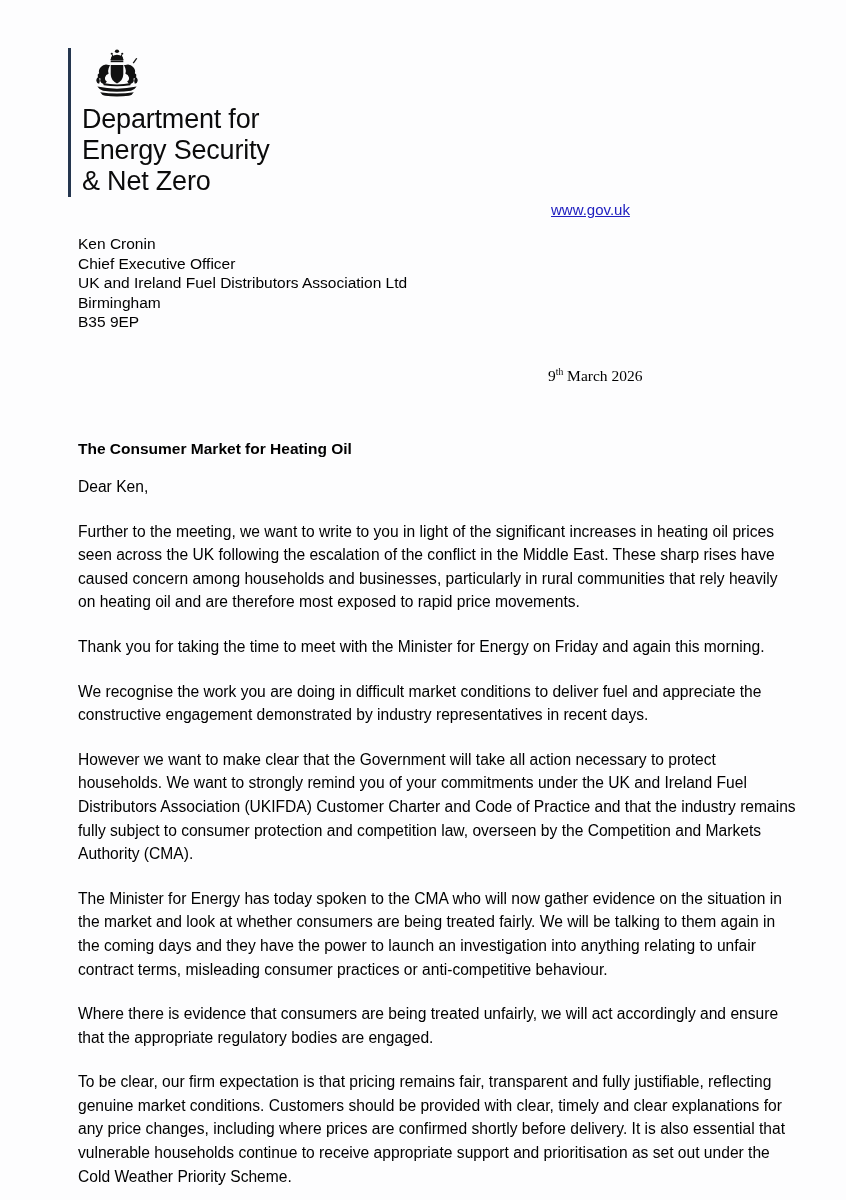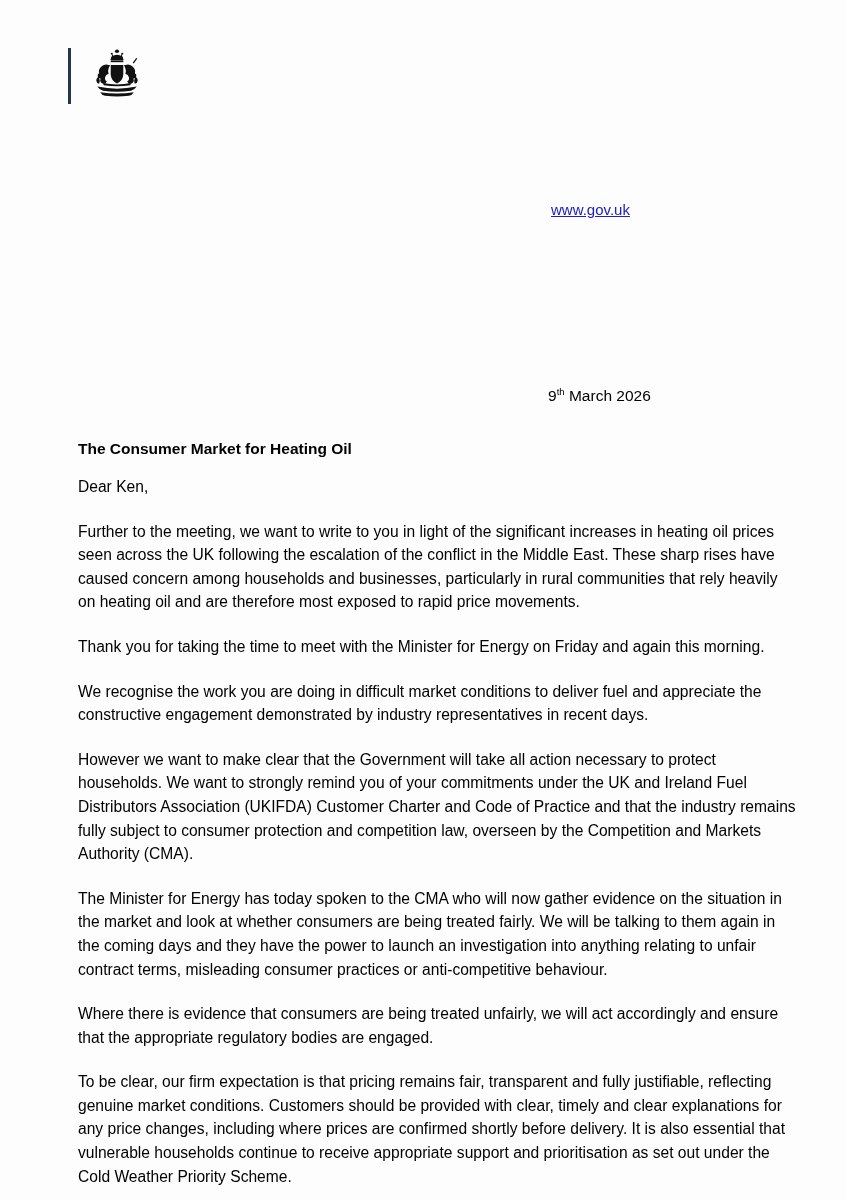--- a/index.html
+++ b/index.html
@@ -89,23 +89,24 @@
     top: 234px;
     font-size: 15.5px;
     line-height: 19.6px;
     white-space: pre-line;
   }
 
   
   .date {
     position: absolute;
     left: 548px;
-    top: 386px;
+    top: 366px;
     font-size: 15.5px;
     line-height: 20px;
+    font-family: Liberation Serif, serif;
   }
   .date sup {
     font-size: 9.6px;
     vertical-align: super;
     line-height: 0;
   }
 
   
   .subject {
     position: absolute;
@@ -159,26 +160,34 @@
 
           <path d="M62 24 q7 -2 11 3 q4 4 2.5 9 q3 1 2 4.5 q-1 3 -4 3 q1.5 3.5 -1 6 q-2.5 2.5 -6 1 l-2 -3 q3.5 -2 2.5 -6 q-1 -4 -5 -5 q1.5 -4 0 -7.5 q-1 -2.5 -2 -5 z"></path>
           <path d="M76 41 q4 2 3.5 6 q-0.5 3.5 -4 4 l-1 -4 z"></path>
           <path d="M74 22 l5 -7 -1.6 -1 -5 7 z"></path>
 
           <path d="M22 55 q28 6 56 0 q-3 5 -8 6 q-20 3 -40 0 q-5 -1 -8 -6 z"></path>
           <path d="M26 63 q24 4 48 0 q-2 4 -7 5 q-17 2 -34 0 q-5 -1 -7 -5 z"></path>
           <path d="M30 50 q20 4 40 0 l-1 3 q-19 3 -38 0 z"></path>
         </g>
       </svg>
+      <div class="dept-name">Department for
+Energy Security
+&amp; Net Zero</div>
     </div>
   </div>
 
 
   <a class="weburl" href="#">www.gov.uk</a>
 
+  <div class="recipient">Ken Cronin
+Chief Executive Officer
+UK and Ireland Fuel Distributors Association Ltd
+Birmingham
+B35 9EP</div>
 
   <div class="date"><span>9</span><sup>th</sup><span> March 2026</span></div>
 
   <div class="subject">The Consumer Market for Heating Oil</div>
 
   <div class="body-block">
     <p class="salutation">Dear Ken,</p>
     <p>Further to the meeting, we want to write to you in light of the significant increases in heating oil prices seen across the UK following the escalation of the conflict in the Middle East. These sharp rises have caused concern among households and businesses, particularly in rural communities that rely heavily on heating oil and are therefore most exposed to rapid price movements.</p>
     <p>Thank you for taking the time to meet with the Minister for Energy on Friday and again this morning.</p>
     <p>We recognise the work you are doing in difficult market conditions to deliver fuel and appreciate the constructive engagement demonstrated by industry representatives in recent days.</p>

